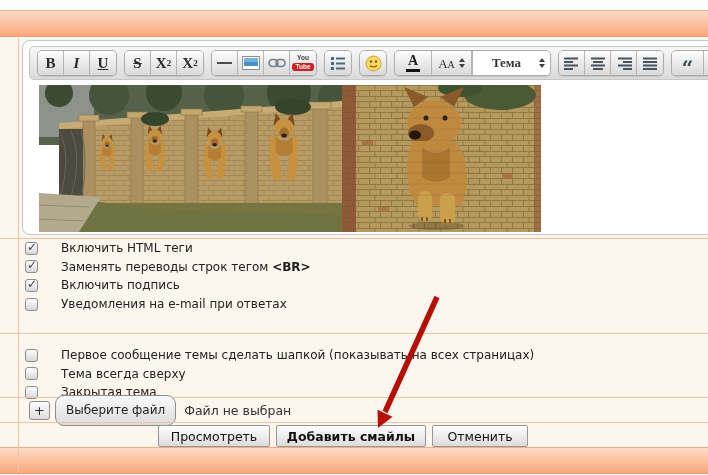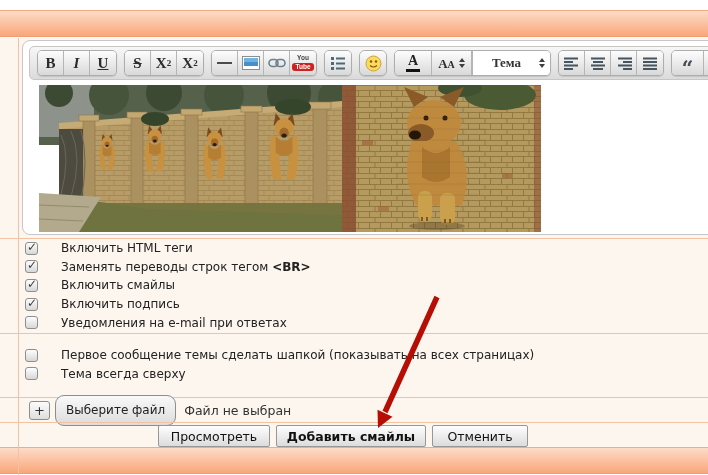--- a/index.html
+++ b/index.html
@@ -42,21 +42,21 @@
   .hr-glyph { width:15px; height:2px; background:#4b4b4b; }
   .yt { display:flex; flex-direction:column; align-items:center; line-height:1; }
   .yt .yt-top { font-family:"Liberation Sans",sans-serif; font-size:6.5px; font-weight:bold; color:#444; }
   .yt .yt-bottom { font-family:"Liberation Sans",sans-serif; font-size:6.5px; font-weight:bold;
     color:#fff; background:#d02020; border-radius:3px; padding:1px 3px; margin-top:1px; }
   .smiley-group { border-radius:6px; }
   .color-a { font-family:"Liberation Serif",serif; font-weight:bold; font-size:14px; color:#222;
     display:flex; flex-direction:column; align-items:center; line-height:1; }
   .color-a .bar { width:14px; height:3px; background:#111; margin-top:1px; }
   .size-btn { width:40px; }
-  .size-aa { font-family:"Liberation Serif",serif; font-weight:bold; color:#2c2c2c; }
+  .size-aa { font-family:"Liberation Serif",serif; font-weight:normal; color:#2c2c2c; }
   .size-aa .big { font-size:13px; } .size-aa .small { font-size:10px; }
   .stepper { display:flex; flex-direction:column; align-items:center; gap:2px; margin-left:4px; }
   .tri-up { width:0; height:0; border-left:3.5px solid transparent; border-right:3.5px solid transparent;
     border-bottom:4.5px solid #3f3f3f; }
   .tri-down { width:0; height:0; border-left:3.5px solid transparent; border-right:3.5px solid transparent;
     border-top:4.5px solid #3f3f3f; }
   .font-select { display:flex; align-items:center; height:24px; width:78px; background:#fff;
     border-left:1px solid #b5b5b5; padding:0 5px; cursor:pointer; }
   .font-select .fs-label { flex:1; text-align:center; font-family:"Liberation Serif",serif;
     font-weight:bold; font-size:13px; color:#333; }
@@ -333,40 +333,40 @@
     <div class="opt-row">
       <span class="cb checked"></span>
       <span class="opt-label">Включить HTML теги</span>
     </div>
     <div class="opt-row">
       <span class="cb checked"></span>
       <span class="opt-label"><span>Заменять переводы строк тегом </span><b>&lt;BR&gt;</b></span>
     </div>
     <div class="opt-row">
       <span class="cb checked"></span>
-      <span class="opt-label">Включить смайлы</span>
-    </div>
-    <div class="opt-row">
-      <span class="cb checked"></span>
       <span class="opt-label">Включить подпись</span>
     </div>
     <div class="opt-row">
       <span class="cb"></span>
       <span class="opt-label">Уведомления на e-mail при ответах</span>
     </div>
   </div>
 
   <div class="sep-block opts-2">
     <div class="opt-row">
       <span class="cb"></span>
       <span class="opt-label">Первое сообщение темы сделать шапкой (показывать на всех страницах)</span>
     </div>
     <div class="opt-row">
       <span class="cb"></span>
       <span class="opt-label">Тема всегда сверху</span>
+    </div>
+    <div class="opt-row">
+      <span class="cb"></span>
+      <span class="opt-label">Закрытая тема</span>
     </div>
   </div>
 
   <div class="sep-block file-row-wrap">
     <div class="file-row">
       <div class="mini-btn">+</div>
       <div class="choose-btn">Выберите файл</div>
       <span class="file-status">Файл не выбран</span>
     </div>
   </div>

